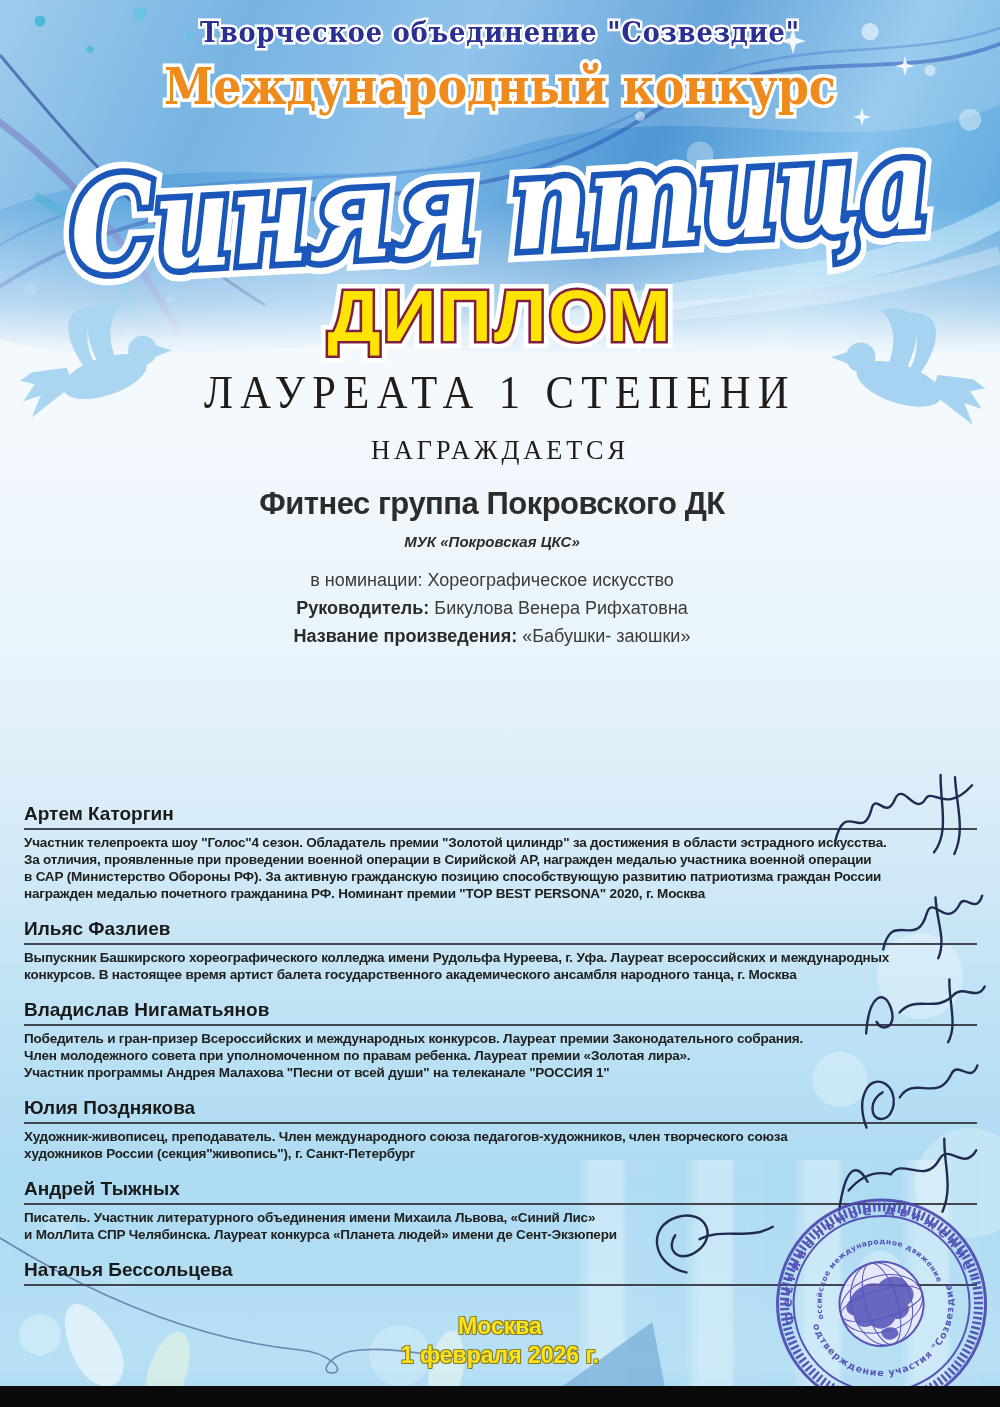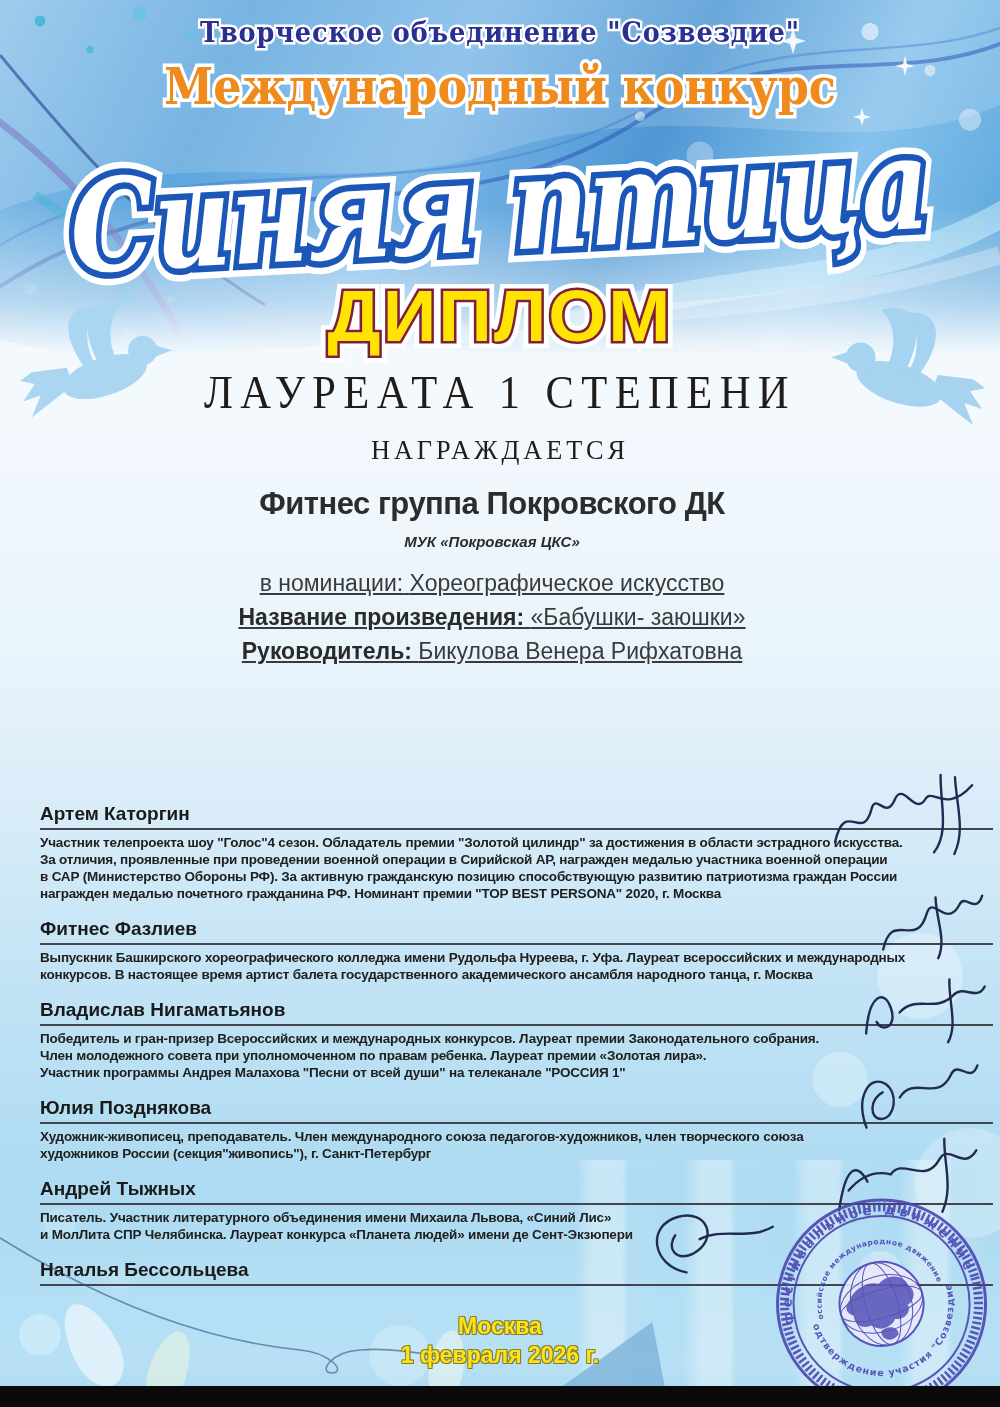--- a/index.html
+++ b/index.html
@@ -44,24 +44,24 @@
   .t-title-back{font-family:"DejaVu Serif",serif;font-style:italic;font-weight:bold;font-size:128px;fill:#ffffff;stroke:#ffffff;stroke-width:26px;paint-order:stroke;}
   .t-title{font-family:"DejaVu Serif",serif;font-style:italic;font-weight:bold;font-size:128px;fill:#ffffff;stroke:#1b57b8;stroke-width:13px;paint-order:stroke;}
   .t-diplom-back{font-weight:bold;font-size:72px;fill:#ffe400;stroke:#ffffff;stroke-width:14px;paint-order:stroke;letter-spacing:2px;}
   .t-diplom{font-weight:bold;font-size:72px;fill:#ffe400;stroke:#7d1f3f;stroke-width:5px;paint-order:stroke;letter-spacing:2px;}
   .t-award{font-family:"Liberation Serif",serif;font-size:46px;fill:#1f1c1a;letter-spacing:8px;}
   .t-awarded{font-family:"Liberation Serif",serif;font-size:27px;fill:#1f1c1a;letter-spacing:4px;}
   
   .recipient{position:absolute;left:0;top:486px;width:984px;text-align:center;color:#2c2c2c;}
   .r-name{font-size:31px;font-weight:bold;margin-bottom:11px;letter-spacing:-0.5px;}
   .r-inst{font-size:15px;font-style:italic;font-weight:600;margin-bottom:20px;}
-  .r-line{font-size:23px;margin-bottom:7px;color:#3a3a3a;text-decoration:underline;}
+  .r-line{font-size:18px;margin-bottom:7px;color:#3a3a3a;}
   .r-line .lbl{font-weight:bold;color:#2a2a2a;}
   
-  .jury{position:absolute;left:40px;top:803px;width:953px;color:#1a1a1a;}
+  .jury{position:absolute;left:24px;top:803px;width:953px;color:#1a1a1a;}
   .jury-entry{margin-bottom:16px;}
   .jury-name{font-size:19px;font-weight:bold;}
   .jury-rule{height:0;border-top:2px solid #43464e;margin:3px 0 4px;}
   .jury-bio{font-size:13.5px;font-weight:bold;line-height:17px;letter-spacing:-0.2px;white-space:pre-line;color:#20201f;}
   
   .sig{position:absolute;}
   .sig path{stroke:#222a52;stroke-width:2.4;fill:none;stroke-linecap:round;}
   
   .stamp{position:absolute;left:765px;top:1182px;transform:rotate(-16deg);opacity:.88;}
   .stamp .ring{fill:none;stroke:#4a42b0;}
@@ -150,22 +150,22 @@
     <text class="t-diplom-back" x="500" y="341" text-anchor="middle" textLength="345" lengthAdjust="spacingAndGlyphs">ДИПЛОМ</text>
     <text class="t-diplom" x="500" y="341" text-anchor="middle" textLength="345" lengthAdjust="spacingAndGlyphs">ДИПЛОМ</text>
     <text class="t-award" x="500" y="408" text-anchor="middle" textLength="592" lengthAdjust="spacingAndGlyphs">ЛАУРЕАТА 1 СТЕПЕНИ</text>
     <text class="t-awarded" x="500" y="459" text-anchor="middle" textLength="258" lengthAdjust="spacingAndGlyphs">НАГРАЖДАЕТСЯ</text>
   </svg>
 
   <div class="recipient">
     <div class="r-name">Фитнес группа Покровского ДК</div>
     <div class="r-inst">МУК «Покровская ЦКС»</div>
     <div class="r-line"><span>в номинации:</span> <span>Хореографическое искусство</span></div>
+    <div class="r-line"><span class="lbl">Руководитель:</span> <span>Бикулова Венера Рифхатовна</span></div>
     <div class="r-line"><span class="lbl">Название произведения:</span> <span>«Бабушки- заюшки»</span></div>
-    <div class="r-line"><span class="lbl">Руководитель:</span> <span>Бикулова Венера Рифхатовна</span></div>
   </div>
 
   <div class="bokeh-low"></div>
   <div class="streaks"></div>
   <div class="sail"></div>
   <div class="petal petal1"></div>
   <div class="petal petal2"></div>
   <div class="petal petal3"></div>
   <svg class="curve-line" width="460" height="210" viewBox="0 0 460 210">
     <path d="M0,58 C100,120 200,160 300,170 C330,173 347,192 332,193 C318,193 330,172 360,170 C385,168 410,171 435,176" stroke="rgba(39,66,126,.55)" stroke-width="1.6" fill="none"></path>
@@ -174,21 +174,21 @@
   <div class="jury">
     <div class="jury-entry">
       <div class="jury-name">Артем Каторгин</div>
       <div class="jury-rule"></div>
       <div class="jury-bio">Участник телепроекта шоу "Голос"4 сезон. Обладатель премии "Золотой цилиндр" за достижения в области эстрадного искусства.
 За отличия, проявленные при проведении военной операции в Сирийской АР, награжден медалью участника военной операции
 в САР (Министерство Обороны РФ). За активную гражданскую позицию способствующую развитию патриотизма граждан России
 награжден медалью почетного гражданина РФ. Номинант премии "TOP BEST PERSONA" 2020, г. Москва</div>
     </div>
     <div class="jury-entry">
-      <div class="jury-name">Фитнес Фазлиев</div>
+      <div class="jury-name">Ильяс Фазлиев</div>
       <div class="jury-rule"></div>
       <div class="jury-bio">Выпускник Башкирского хореографического колледжа имени Рудольфа Нуреева, г. Уфа. Лауреат всероссийских и международных
 конкурсов. В настоящее время артист балета государственного академического ансамбля народного танца, г. Москва</div>
     </div>
     <div class="jury-entry">
       <div class="jury-name">Владислав Нигаматьянов</div>
       <div class="jury-rule"></div>
       <div class="jury-bio">Победитель и гран-призер Всероссийских и международных конкурсов. Лауреат премии Законодательного собрания.
 Член молодежного совета при уполномоченном по правам ребенка. Лауреат премии «Золотая лира».
 Участник программы Андрея Малахова "Песни от всей души" на телеканале "РОССИЯ 1"</div>

